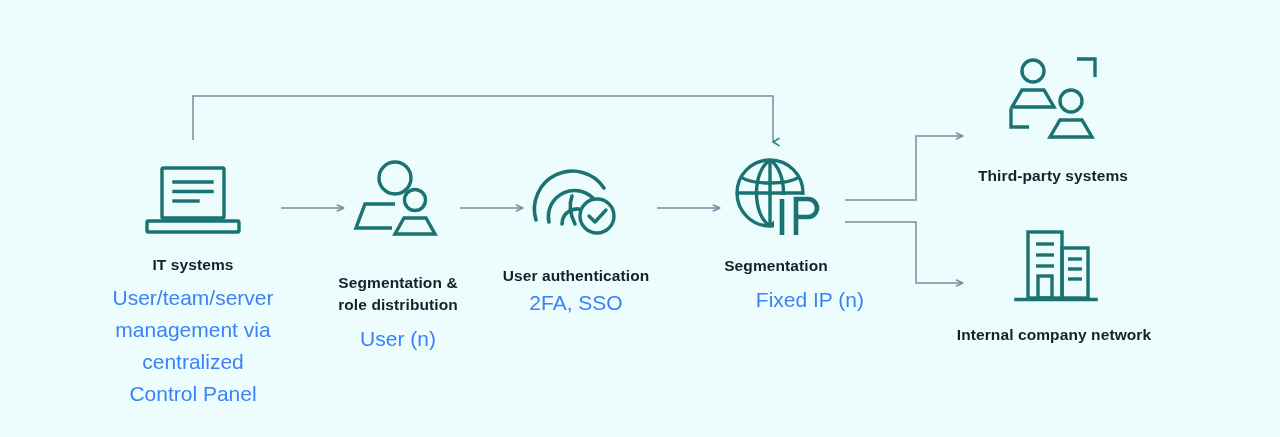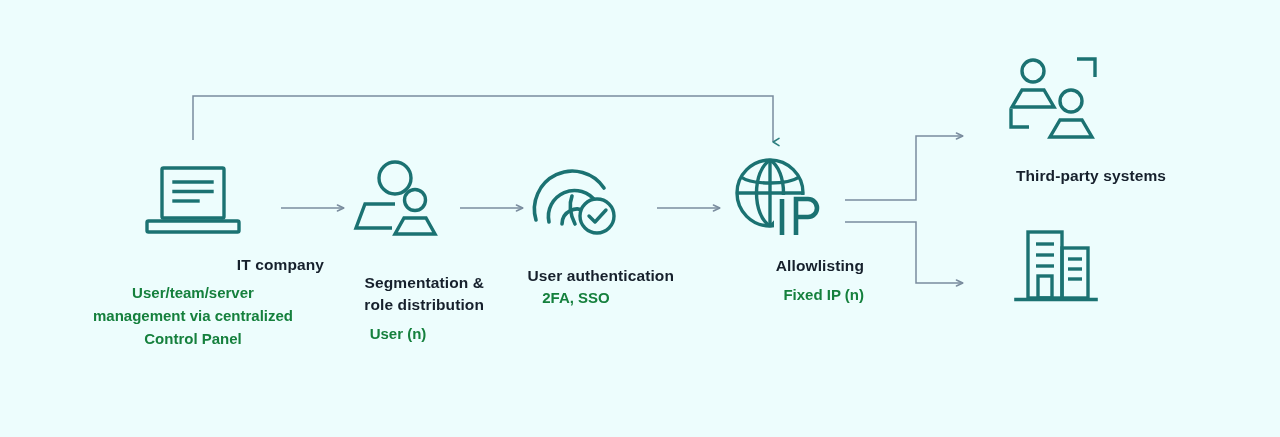--- a/index.html
+++ b/index.html
@@ -33,26 +33,25 @@
     display: block;
     margin: 0 auto;
   }
   .node-title {
     font-size: 15.5px;
     font-weight: bold;
     color: #16202c;
     line-height: 1.42;
     letter-spacing: 0.1px;
     white-space: pre-line;
-    text-align: right;
   }
   .node-sub {
-    font-size: 15px;
-    font-weight: bold;
-    color: #15803d;
+    font-size: 21px;
+    font-weight: normal;
+    color: #3b82f6;
     line-height: 1.52;
     white-space: pre-line;
   }
   
   #node-it-manager   { left: 62px;  top: 162px; width: 262px; }
   #node-segmentation { left: 312px; top: 158px; width: 172px; }
   #node-authentication { left: 478px; top: 158px; width: 196px; }
   #node-allowlisting { left: 688px; top: 155px; width: 176px; }
   #node-third-party  { left: 940px; top: 55px;  width: 226px; }
   #node-internal-net { left: 930px; top: 228px; width: 248px; }
@@ -95,21 +94,21 @@
   </svg>
 
   <div class="node" id="node-it-manager">
     <svg class="node-icon" width="104" height="78" viewBox="0 0 104 78">
       <rect x="21" y="6" width="62" height="50" rx="1.5" fill="none" stroke="#1b7272" stroke-width="3.4"></rect>
       <line x1="33" y1="20" x2="71" y2="20" stroke="#1b7272" stroke-width="3.4" stroke-linecap="square"></line>
       <line x1="33" y1="29.5" x2="71" y2="29.5" stroke="#1b7272" stroke-width="3.4" stroke-linecap="square"></line>
       <line x1="33" y1="39" x2="57" y2="39" stroke="#1b7272" stroke-width="3.4" stroke-linecap="square"></line>
       <rect x="6" y="59" width="92" height="11" rx="1.5" fill="none" stroke="#1b7272" stroke-width="3.4"></rect>
     </svg>
-    <div class="node-title">IT company</div>
+    <div class="node-title">IT systems</div>
     <div class="node-sub">User/team/server
 management via centralized
 Control Panel</div>
   </div>
 
   <div class="node" id="node-segmentation">
     <svg class="node-icon" width="92" height="82" viewBox="0 0 92 82">
       <circle cx="43" cy="20" r="16" fill="none" stroke="#1b7272" stroke-width="3.4"></circle>
       <path d="M43,46 L13,46 L4,70 L40,70" fill="none" stroke="#1b7272" stroke-width="3.4" stroke-linejoin="miter"></path>
       <circle cx="63" cy="42" r="10.5" fill="none" stroke="#1b7272" stroke-width="3.4"></circle>
@@ -140,21 +139,21 @@
       <line x1="40" y1="5" x2="40" y2="71" stroke="#1b7272" stroke-width="3.4"></line>
       <path d="M40,5 C22,16 22,60 40,71" fill="none" stroke="#1b7272" stroke-width="3.4"></path>
       <path d="M40,5 C58,16 58,60 40,71" fill="none" stroke="#1b7272" stroke-width="3.4"></path>
       <path d="M11,22 C22,30 58,30 69,22" fill="none" stroke="#1b7272" stroke-width="3.4"></path>
       <g>
         <rect x="44" y="40" width="46" height="44" fill="#edfdfd"></rect>
         <line x1="52" y1="44" x2="52" y2="80" stroke="#1b7272" stroke-width="4.6" stroke-linecap="butt"></line>
         <path d="M66,80 L66,44 L78,44 A9,9 0 0 1 78,62 L66,62" fill="none" stroke="#1b7272" stroke-width="4.6" stroke-linejoin="miter"></path>
       </g>
     </svg>
-    <div class="node-title">Allowlisting</div>
+    <div class="node-title">Segmentation</div>
     <div class="node-sub">Fixed IP (n)</div>
   </div>
 
   <div class="node" id="node-third-party">
     <svg class="node-icon" width="100" height="96" viewBox="0 0 100 96">
       <circle cx="30" cy="16" r="11" fill="none" stroke="#1b7272" stroke-width="3.4"></circle>
       <path d="M19,35 L41,35 L51,52 L9,52 Z" fill="none" stroke="#1b7272" stroke-width="3.4" stroke-linejoin="miter"></path>
       <circle cx="68" cy="46" r="11" fill="none" stroke="#1b7272" stroke-width="3.4"></circle>
       <path d="M57,65 L79,65 L89,82 L47,82 Z" fill="none" stroke="#1b7272" stroke-width="3.4" stroke-linejoin="miter"></path>
       <path d="M74,4 L92,4 L92,22" fill="none" stroke="#1b7272" stroke-width="3.4" stroke-linejoin="miter"></path>
@@ -169,15 +168,16 @@
       <rect x="54" y="20" width="26" height="50" fill="none" stroke="#1b7272" stroke-width="3.4"></rect>
       <line x1="28" y1="16" x2="46" y2="16" stroke="#1b7272" stroke-width="3.4"></line>
       <line x1="28" y1="27" x2="46" y2="27" stroke="#1b7272" stroke-width="3.4"></line>
       <line x1="28" y1="38" x2="46" y2="38" stroke="#1b7272" stroke-width="3.4"></line>
       <line x1="60" y1="31" x2="74" y2="31" stroke="#1b7272" stroke-width="3.4"></line>
       <line x1="60" y1="41" x2="74" y2="41" stroke="#1b7272" stroke-width="3.4"></line>
       <line x1="60" y1="51" x2="74" y2="51" stroke="#1b7272" stroke-width="3.4"></line>
       <rect x="30" y="48" width="14" height="22" fill="none" stroke="#1b7272" stroke-width="3.4"></rect>
       <line x1="8" y1="71.5" x2="88" y2="71.5" stroke="#1b7272" stroke-width="3.6" stroke-linecap="square"></line>
     </svg>
+    <div class="node-title">Internal company network</div>
   </div>
 
 </div>
 
 </body></html>

